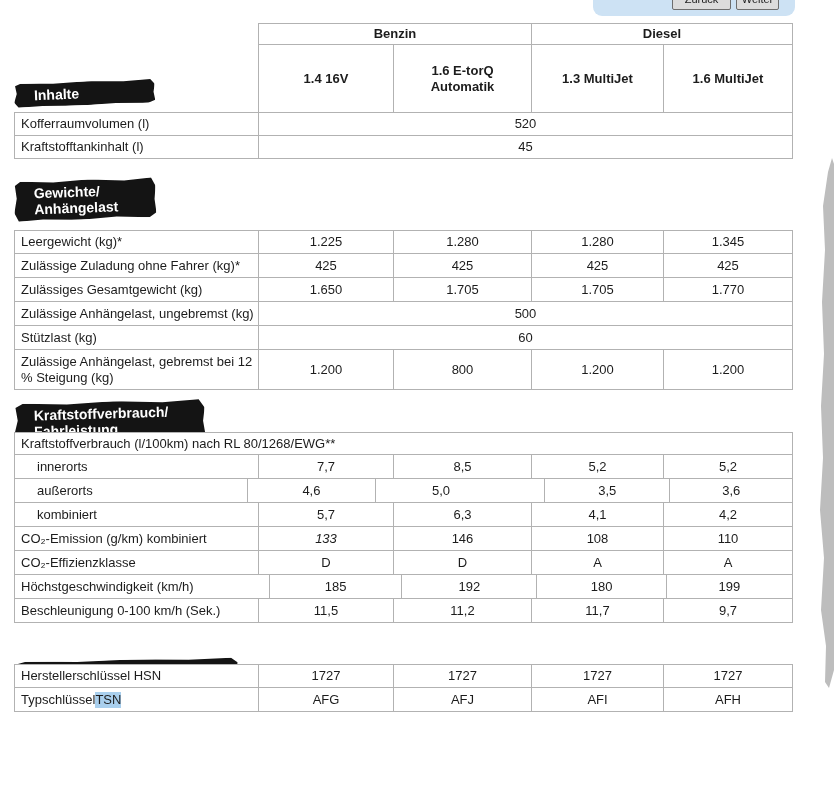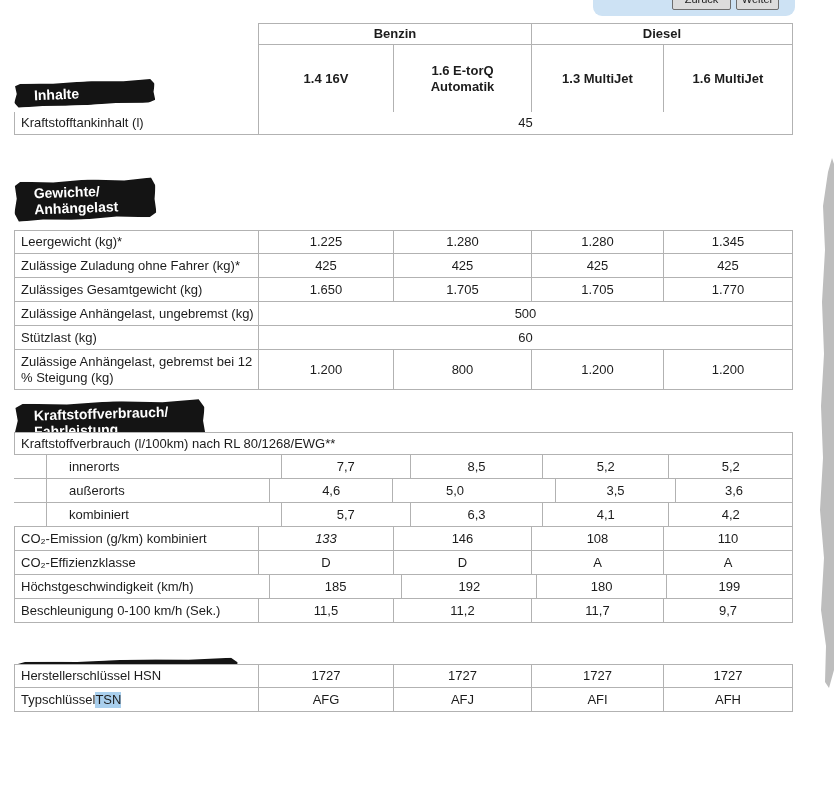--- a/index.html
+++ b/index.html
@@ -46,21 +46,21 @@
   .stamp span{display:block;}
 
   
   .t{position:absolute;left:14px;width:779px;}
   .t-row{display:flex;box-sizing:border-box;border-bottom:1px solid var(--bc);}
   .t-row.first{border-top:1px solid var(--bc);}
   .cell{box-sizing:border-box;border-left:1px solid var(--bc);display:flex;
     align-items:center;font-size:13px;line-height:16px;background:#fff;}
   .cell.lastc{border-right:1px solid var(--bc);}
   .cell.label{width:244px;padding-left:6px;}
-  .cell.label.indent{padding-left:22px;margin-left:32px;}
+  .cell.label.indent{padding-left:22px;}
   .cell.val{justify-content:center;text-align:center;}
   .hl{background:var(--hl);}
 
   
   .torn{position:absolute;right:0;top:158px;width:24px;height:535px;}
 </style>
 </head>
 <body>
 
 <div class="page">
@@ -81,20 +81,26 @@
       <div class="hcell" style="width:132px">1.3 MultiJet</div>
       <div class="hcell last" style="width:130px">1.6 MultiJet</div>
     </div>
   </div>
 
   <div id="sections">
       <div class="stamp" style="top: 84px; left: 14px; width: 141px; min-height: 23px; transform: rotate(-2.2deg);">
         <span>Inhalte</span>
       </div>
       <div class="t" style="top: 112px;">
+        <div class="t-row first" style="height: 24px;">
+          <div class="cell label">
+            <span>Kofferraumvolumen (l)</span>
+          </div>
+          <div class="cell val lastc" style="width: 535px;">520</div>
+        </div>
         <div class="t-row" style="height: 23px;">
           <div class="cell label">
             <span>Kraftstofftankinhalt (l)</span>
           </div>
           <div class="cell val lastc" style="width: 535px;">45</div>
         </div>
       </div>
       <div class="stamp" style="top: 182px; left: 14px; width: 142px; min-height: 37px; transform: rotate(-2deg);">
         <span>Gewichte/</span>
         <span>Anhängelast</span>

